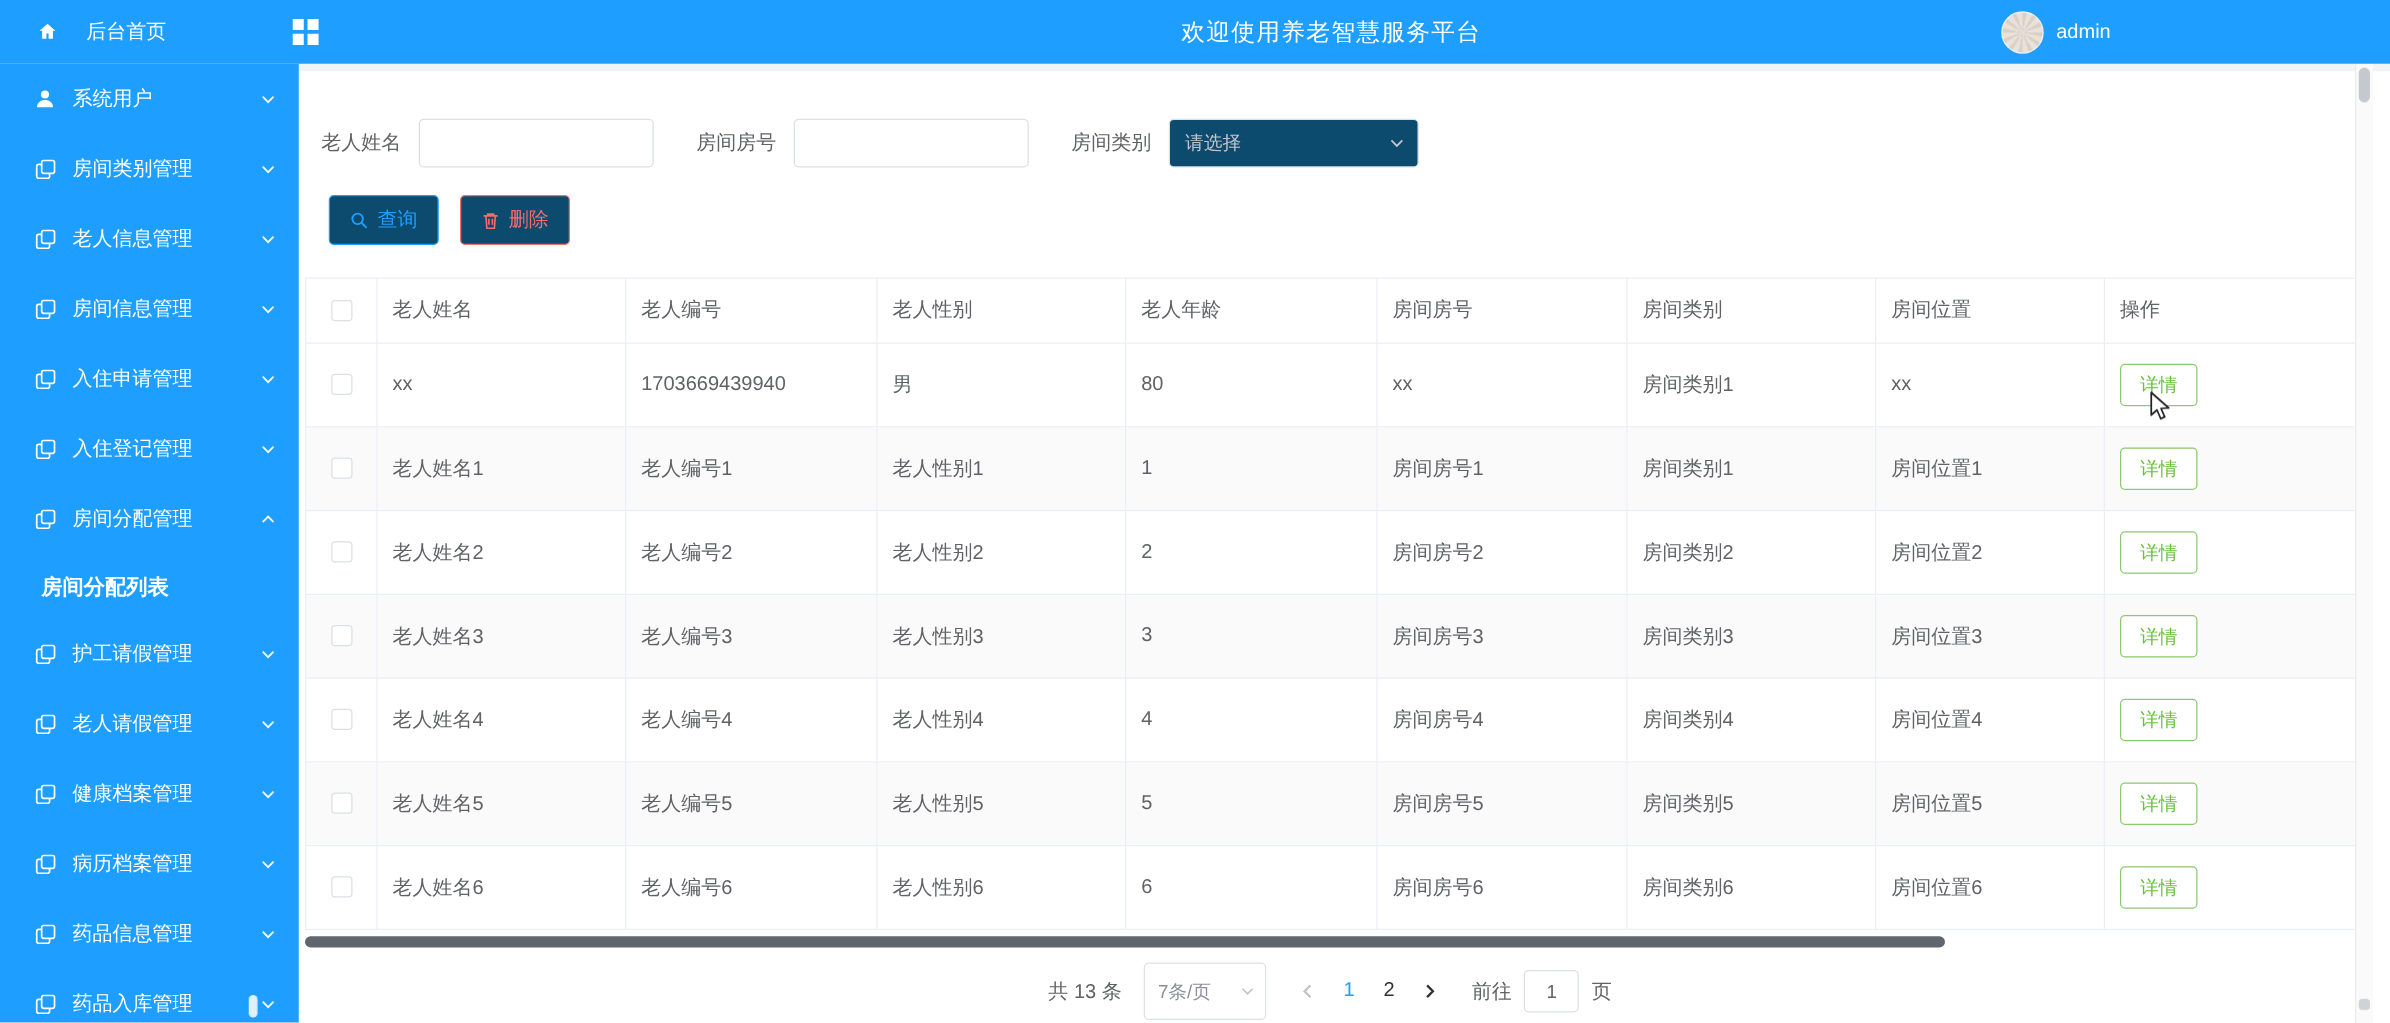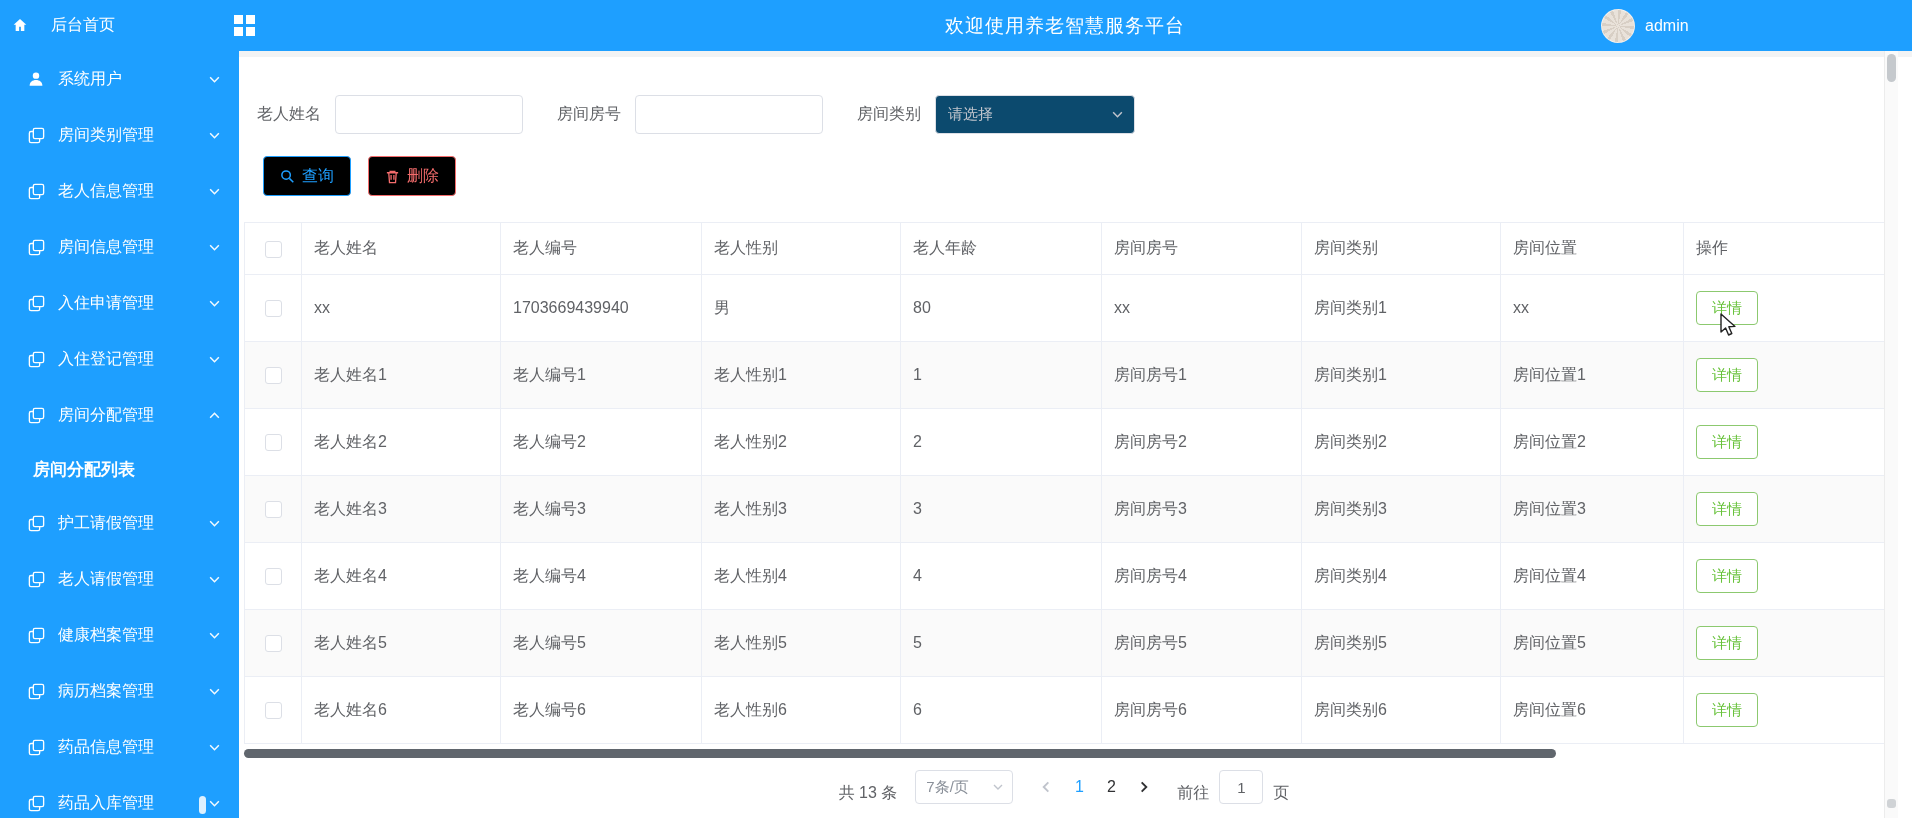--- a/index.html
+++ b/index.html
@@ -8,21 +8,21 @@
     font-family: "Liberation Sans", "DejaVu Sans", sans-serif;
     background: #ffffff; color: #606266;
   }
   
   .topbar {
     position: fixed; top: 0; left: 0; width: 1912px; height: 51px;
     background: #1e9fff; color: #fff; display: flex; align-items: center; z-index: 20;
   }
   .topbar-left {
     width: 218px; flex: 0 0 218px; display: flex; align-items: flex-start; gap: 9px;
-    padding-left: 10px; font-size: 16px; cursor: pointer;
+    padding-left: 28px; font-size: 16px; cursor: pointer;
   }
   .grid-btn { margin-left: 16px; display: inline-flex; cursor: pointer; }
   .topbar-title {
     position: absolute; left: 1065px; transform: translateX(-50%);
     font-size: 19px; letter-spacing: 1px; white-space: nowrap;
   }
   .topbar-user {
     position: absolute; left: 1601px; top: 0; height: 51px;
     display: flex; align-items: center; gap: 10px; font-size: 16px; cursor: pointer;
   }
@@ -68,21 +68,21 @@
   }
   .select {
     width: 200px; height: 39px; border: 1px solid #dcdfe6; border-radius: 4px;
     padding: 0 10px 0 12px; display: flex; align-items: center; justify-content: space-between;
     cursor: pointer; background: #0c4a6e;
   }
   .select .placeholder { color: #c0c4cc; font-size: 15px; }
   .sel-chev { color: #c0c4cc; display: inline-flex; }
   .btn-row { display: flex; gap: 17px; margin-bottom: 26px; padding-left: 19px; }
   .btn {
-    height: 40px; padding: 0 16px; border-radius: 4px; background: #000000; font-size: 16px;
+    height: 40px; padding: 0 16px; border-radius: 4px; background: #0c4a6e; font-size: 16px;
     display: inline-flex; align-items: center; gap: 7px; cursor: pointer; font-family: inherit;
   }
   .btn-query { border: 1px solid #1e9fff; color: #1e9fff; }
   .btn-delete { border: 1px solid #f56c6c; color: #f56c6c; }
   
   .table { width: 1640px; border-collapse: collapse; table-layout: fixed; }
   .table th, .table td {
     border: 1px solid #ebeef5; padding: 0 0 0 12px; text-align: left;
     font-weight: normal; white-space: nowrap; overflow: hidden;
   }
@@ -102,26 +102,26 @@
   .hscroll { width: 1640px; height: 9px; margin-top: 5px; position: relative; }
   .hscroll-thumb { position: absolute; left: 0; top: 0; width: 1312px; height: 9px; background: #60666d; border-radius: 5px; }
   .vscroll {
     position: fixed; top: 51px; left: 1884px; width: 14px; bottom: 0;
     background: #fafafa; border-left: 1px solid #ececec; z-index: 30;
   }
   .vthumb { position: absolute; top: 3px; left: 2px; width: 9px; height: 28px; border-radius: 5px; background: #c5c9cd; }
   .vthumb-bottom { position: absolute; bottom: 10px; left: 2px; width: 9px; height: 9px; border-radius: 3px; background: #d0d3d6; }
   
   .pagination {
-    width: 1640px; display: flex; align-items: flex-end; justify-content: center;
+    width: 1640px; display: flex; align-items: center; justify-content: center;
     margin-top: 12px; font-size: 16px; color: #606266;
   }
   .pg-total { margin-right: 18px; }
   .pg-size {
-    width: 98px; height: 34px; border: 1px solid #dcdfe6; border-radius: 4px;
+    width: 98px; height: 46px; border: 1px solid #dcdfe6; border-radius: 4px;
     display: flex; align-items: center; justify-content: space-between;
     padding: 0 8px 0 10px; color: #8a9099; font-size: 15px; cursor: pointer; margin-right: 16px;
     background: #fff;
   }
   .pg-arrow {
     background: none; border: none; cursor: pointer; padding: 0 10px; color: #303133;
     display: inline-flex; align-items: center; height: 34px;
   }
   .pg-arrow.prev { color: #c0c4cc; }
   .pg-num {

